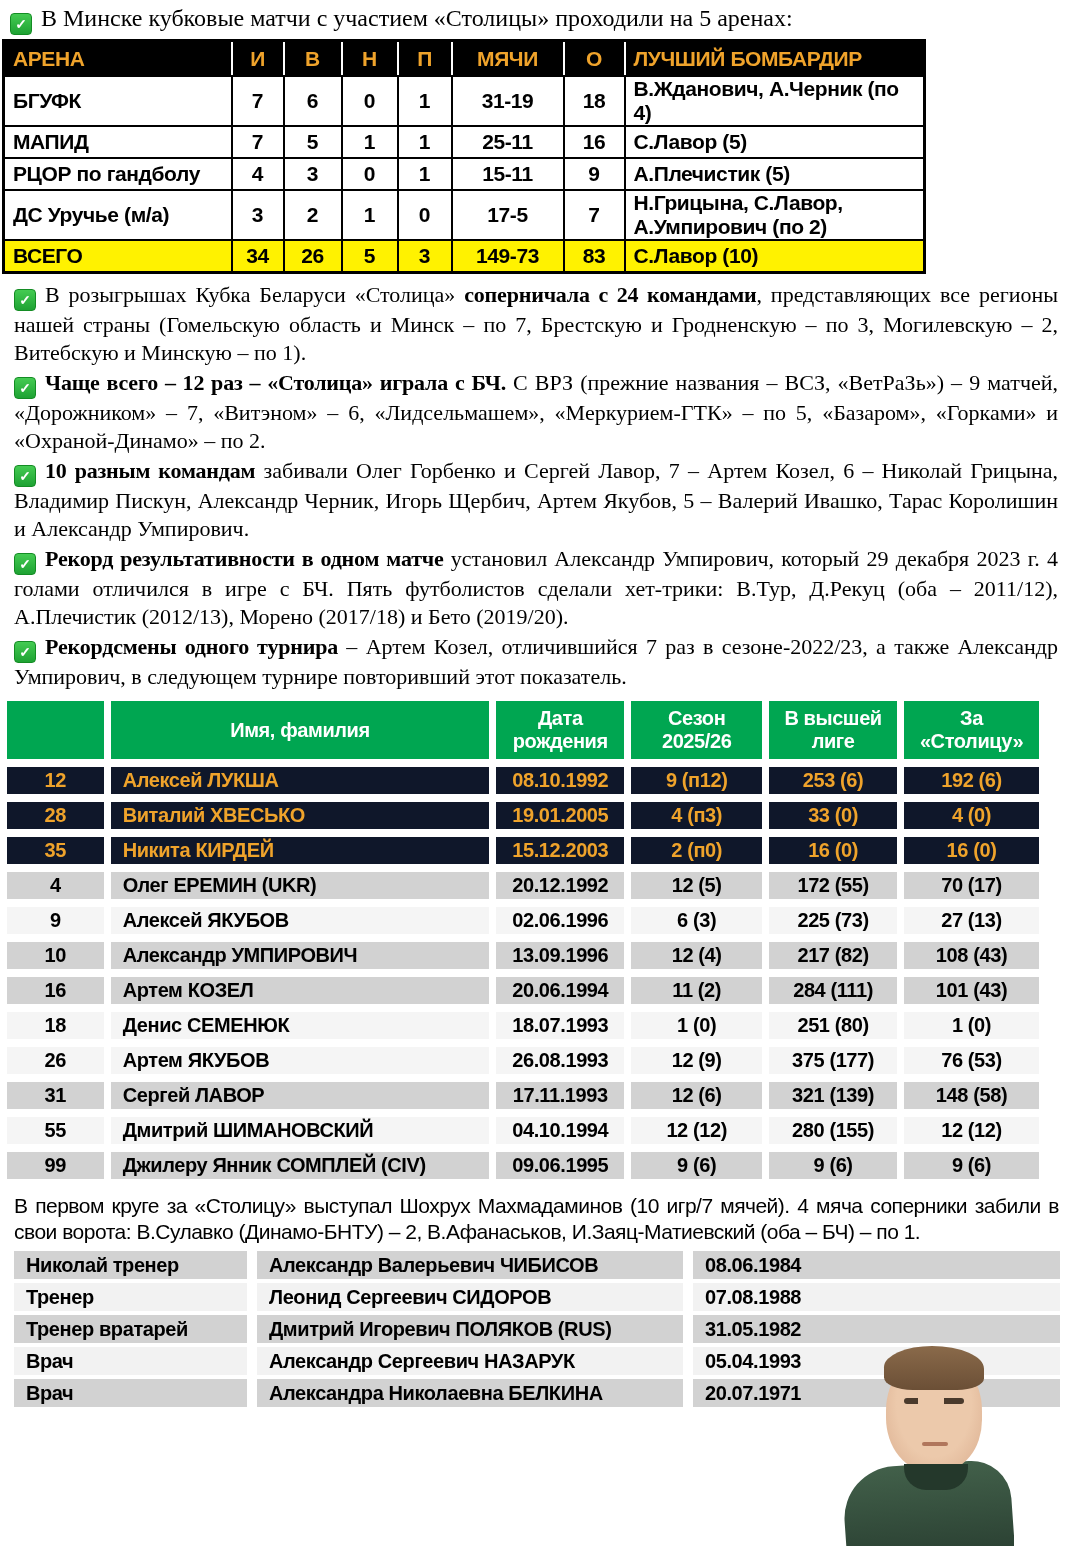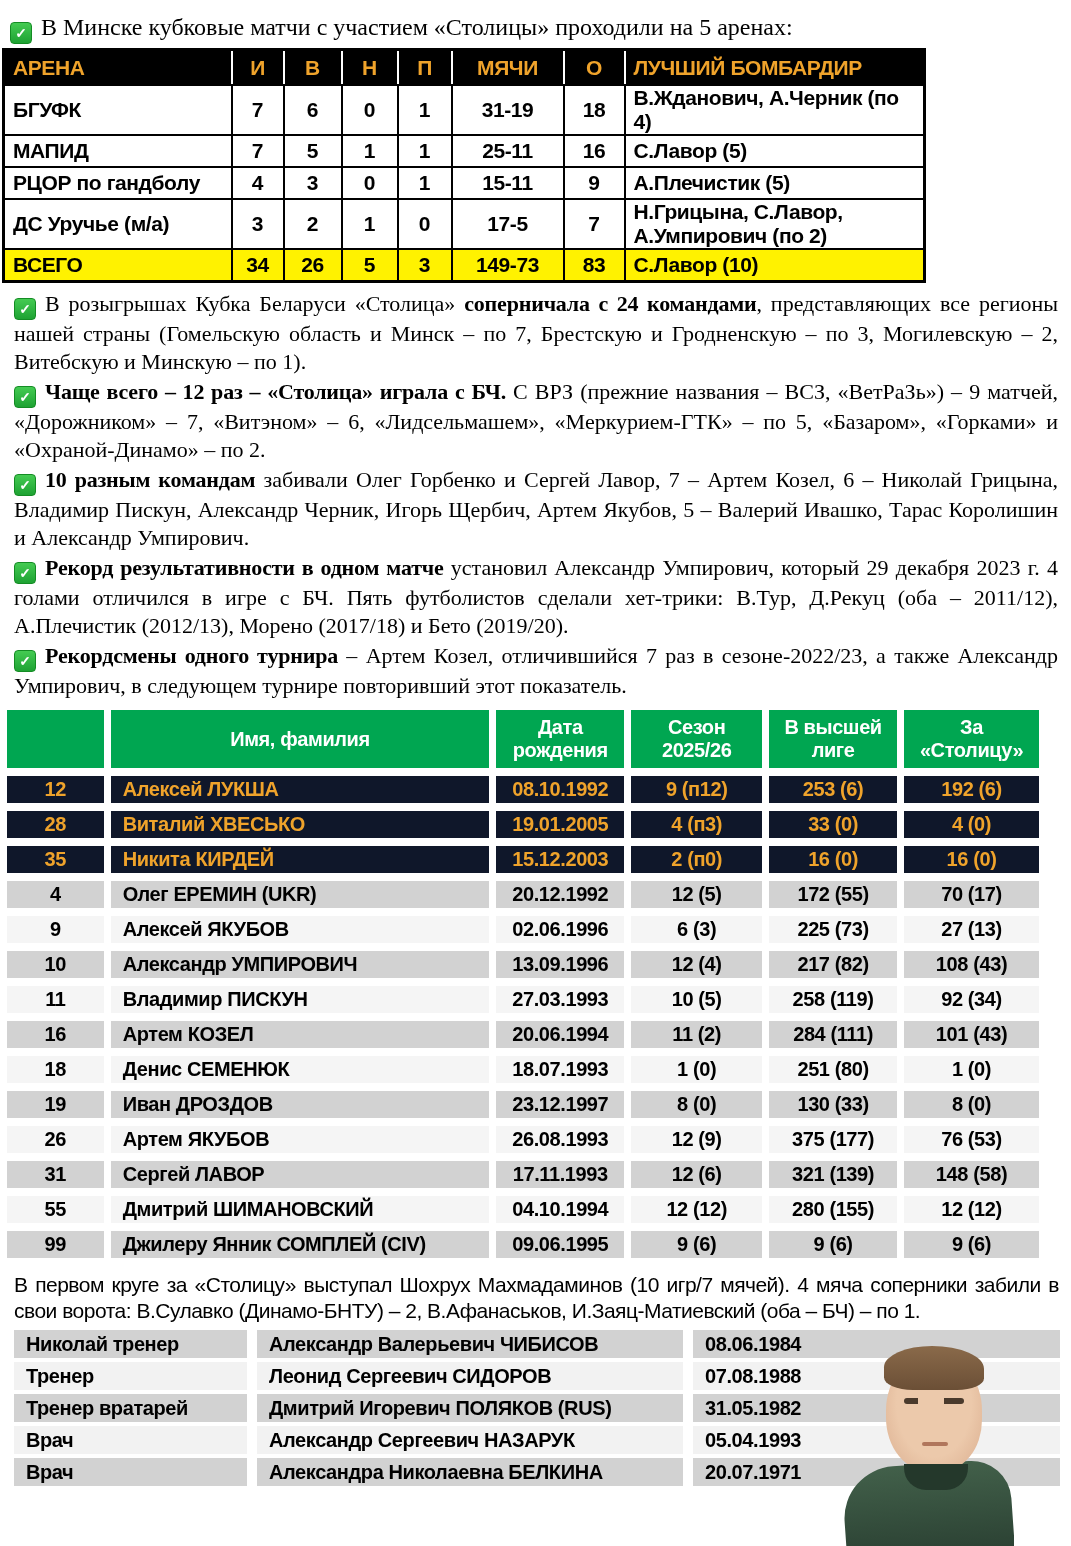--- a/index.html
+++ b/index.html
@@ -1,19 +1,19 @@
 <!DOCTYPE html>
 <html><head>
 <meta charset="utf-8">
 <style>
   html,body{margin:0;padding:0;background:#fff;}
   .page{position:relative;width:1071px;height:1546px;overflow:hidden;background:#fff;
         font-family:"Liberation Sans",sans-serif;color:#000;}
   
-  .intro{padding:14px 8px 0 10px;font:24px "Liberation Serif",serif;height:30px;white-space:nowrap;}
+  .intro{padding:5px 8px 0 10px;font:24px "Liberation Serif",serif;height:30px;white-space:nowrap;}
   .chk{display:inline-block;width:20px;height:20px;background:linear-gradient(180deg,#44cb52,#1ea233);
        border:1px solid #148c24;border-radius:4px;color:#fff;font:bold 14px/20px "Liberation Sans",sans-serif;
        text-align:center;vertical-align:-3px;margin-right:9px;}
   
   table.arena{border-collapse:collapse;width:924px;margin:4px 0 0 2px;
               font:bold 21px "Liberation Sans",sans-serif;letter-spacing:-0.4px;}
   table.arena{border:3px solid #000;}
   .arena td{border:2px solid #000;height:30px;text-align:center;padding:0 4px;}
   .arena td.l{text-align:left;padding-left:8px;}
   .arena tr.head td{background:#000;color:#efa32b;border-left:2px solid #fff;border-right:2px solid #fff;
@@ -209,51 +209,35 @@
       <td>27 (13)</td>
     </tr>
     <tr class="r0">
       <td>10</td>
       <td class="name">Александр УМПИРОВИЧ</td>
       <td>13.09.1996</td>
       <td>12 (4)</td>
       <td>217 (82)</td>
       <td>108 (43)</td>
     </tr>
-    <tr class="r1">
-      <td>11</td>
-      <td class="name">Владимир ПИСКУН</td>
-      <td>27.03.1993</td>
-      <td>10 (5)</td>
-      <td>258 (119)</td>
-      <td>92 (34)</td>
-    </tr>
     <tr class="r0">
       <td>16</td>
       <td class="name">Артем КОЗЕЛ</td>
       <td>20.06.1994</td>
       <td>11 (2)</td>
       <td>284 (111)</td>
       <td>101 (43)</td>
     </tr>
     <tr class="r1">
       <td>18</td>
       <td class="name">Денис СЕМЕНЮК</td>
       <td>18.07.1993</td>
       <td>1 (0)</td>
       <td>251 (80)</td>
       <td>1 (0)</td>
-    </tr>
-    <tr class="r0">
-      <td>19</td>
-      <td class="name">Иван ДРОЗДОВ</td>
-      <td>23.12.1997</td>
-      <td>8 (0)</td>
-      <td>130 (33)</td>
-      <td>8 (0)</td>
     </tr>
     <tr class="r1">
       <td>26</td>
       <td class="name">Артем ЯКУБОВ</td>
       <td>26.08.1993</td>
       <td>12 (9)</td>
       <td>375 (177)</td>
       <td>76 (53)</td>
     </tr>
     <tr class="r0">

